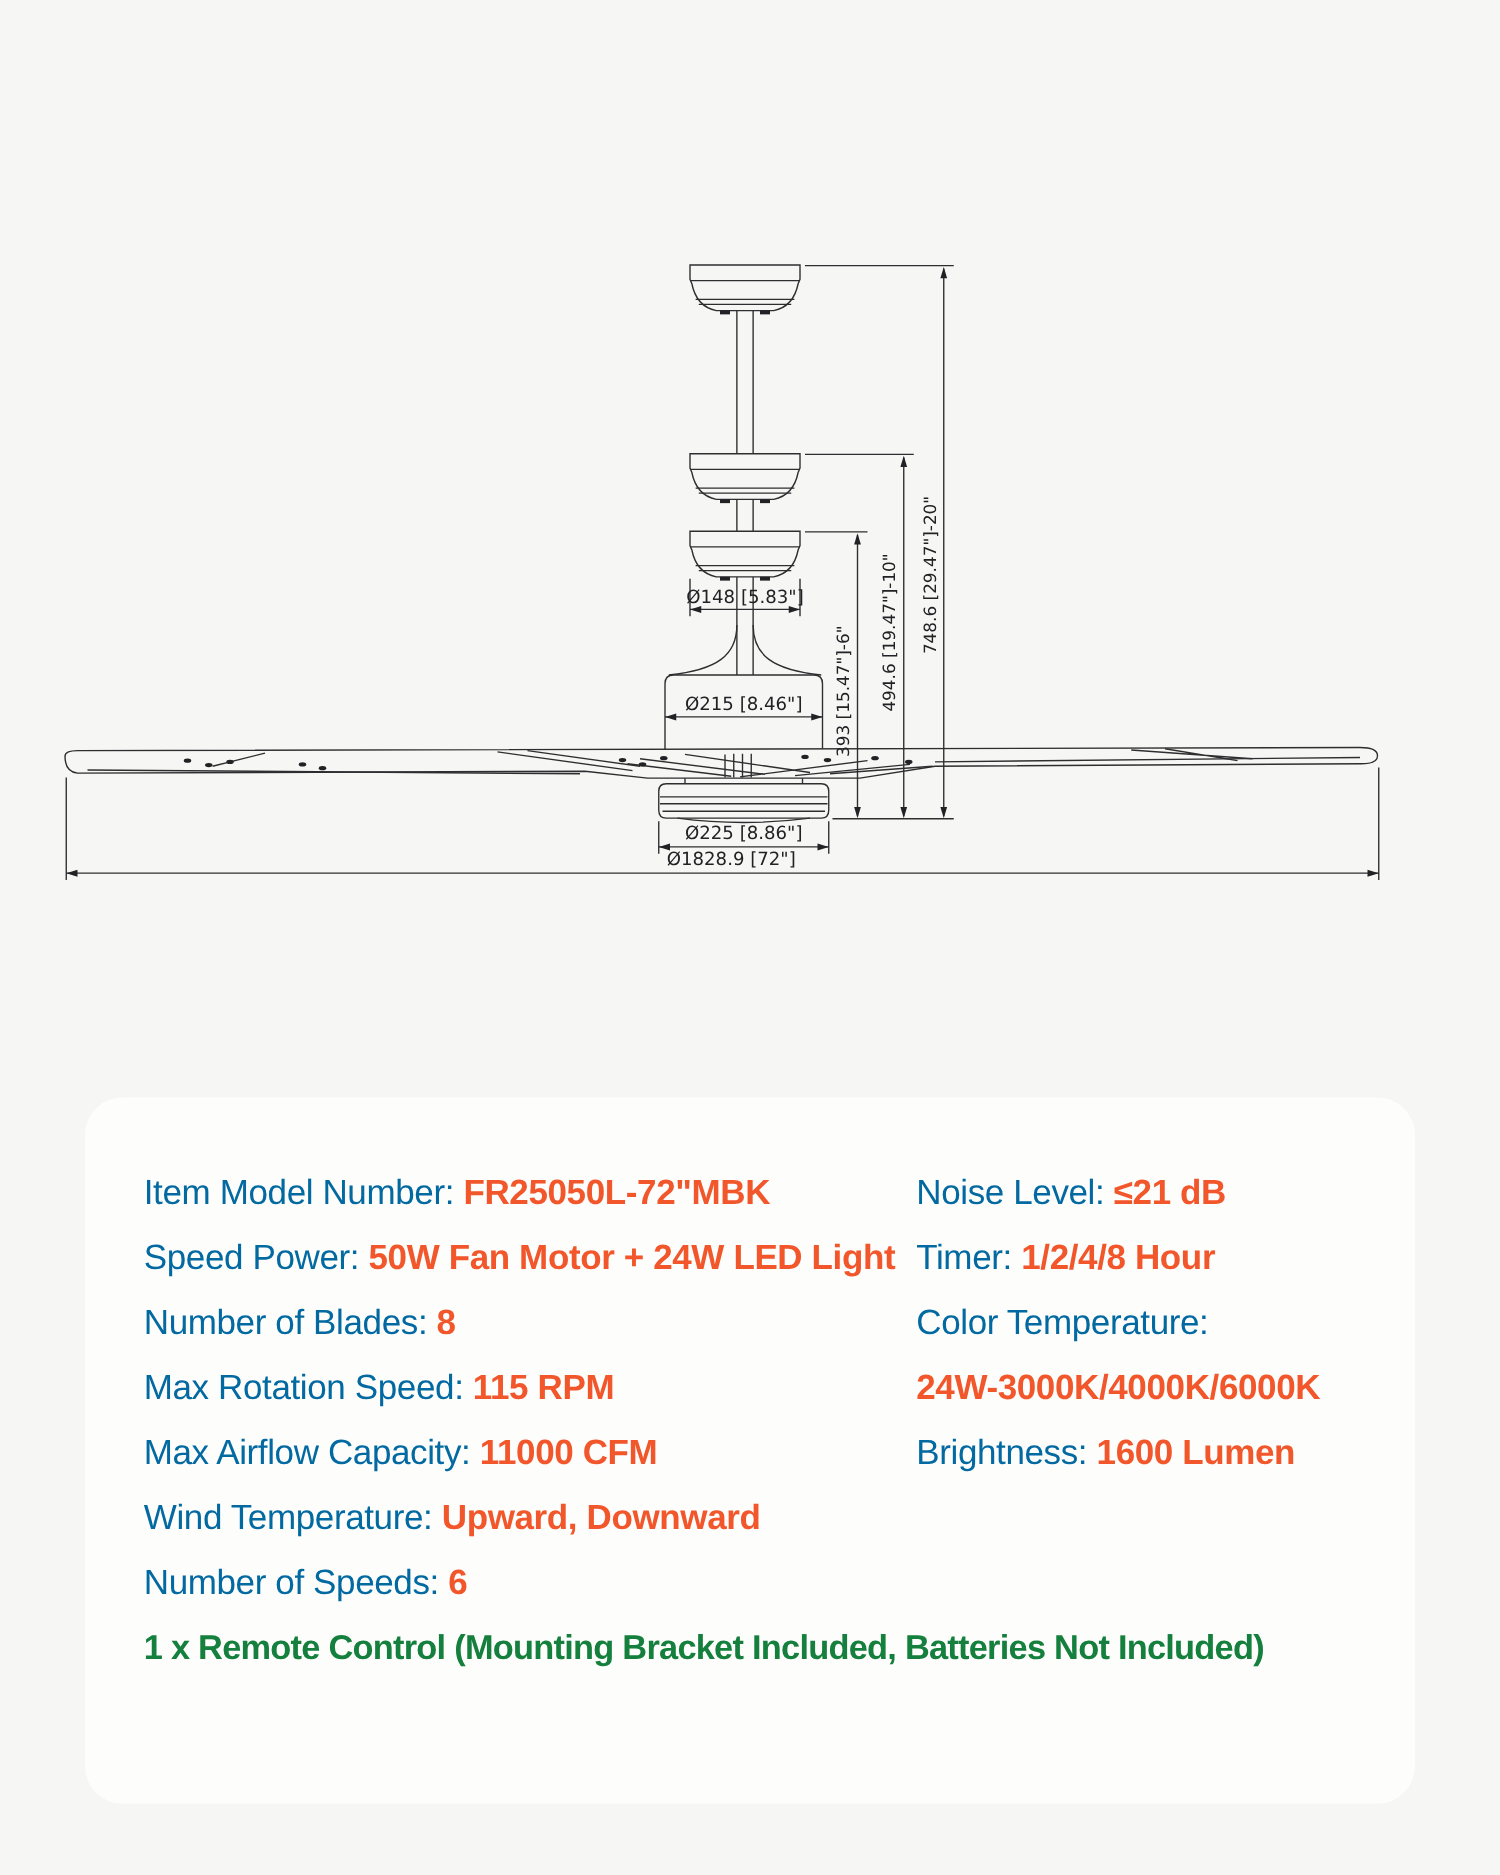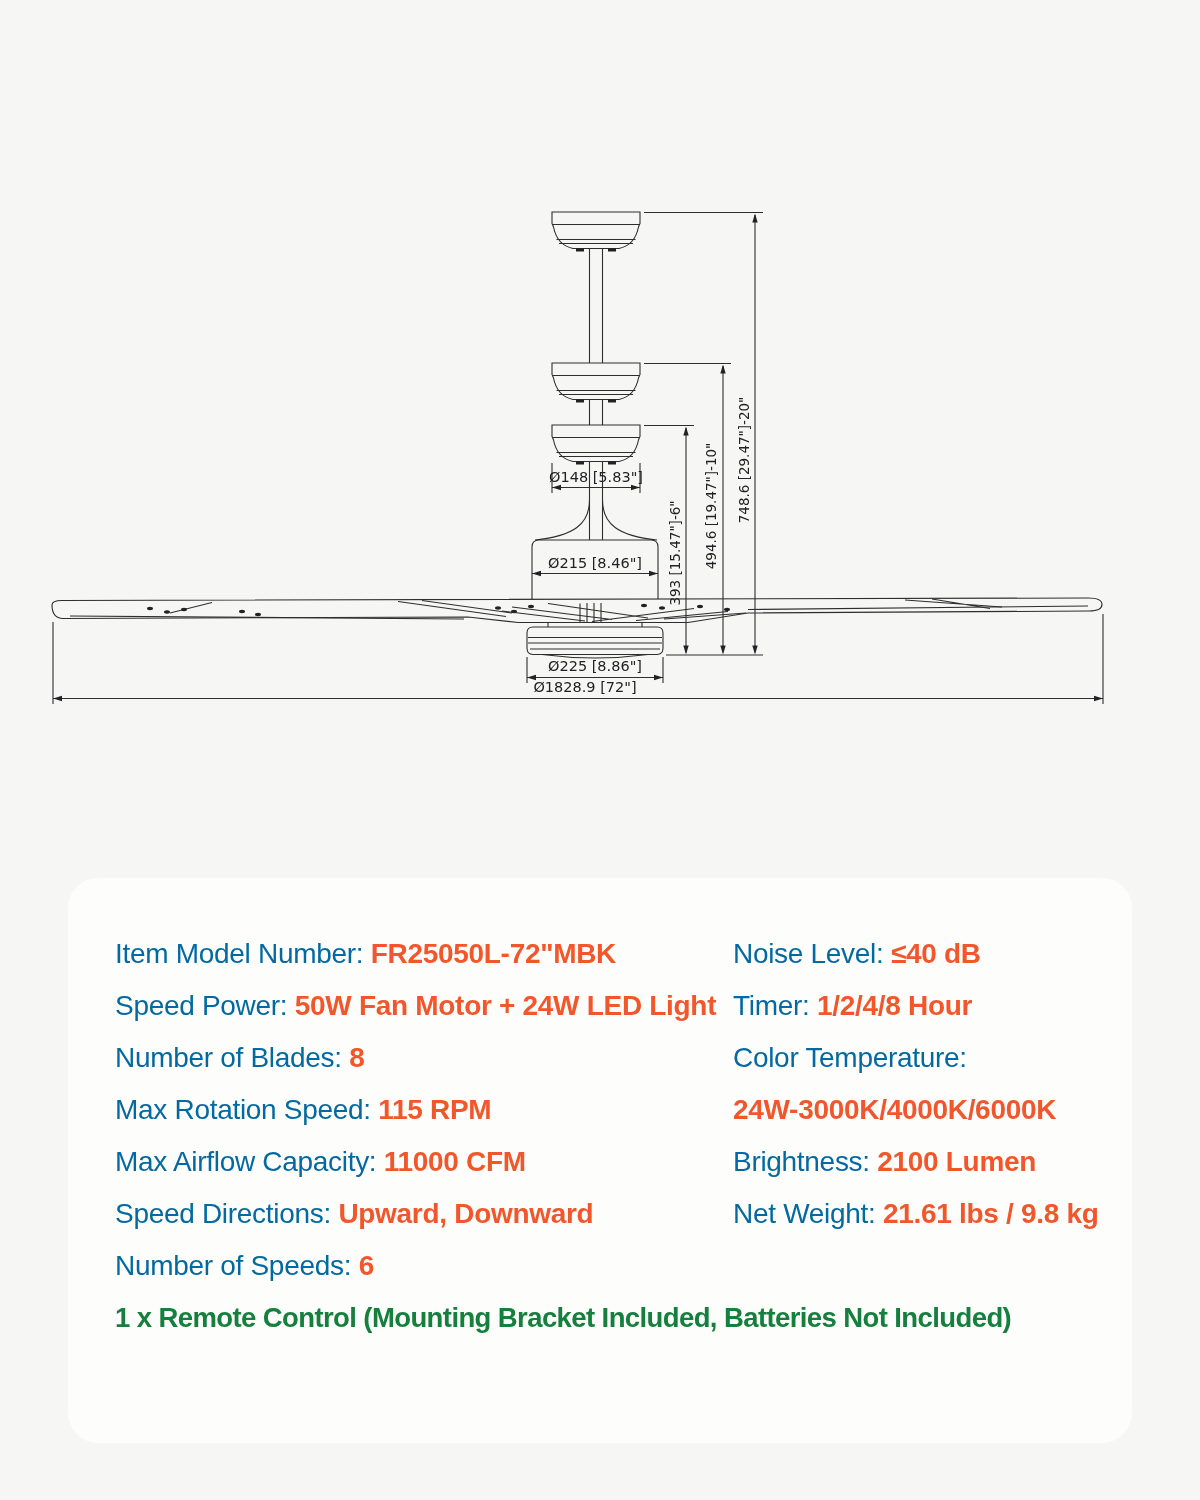--- a/index.html
+++ b/index.html
@@ -136,21 +136,21 @@
   </svg>
 
   <section class="spec-card">
     <div class="spec-content">
 
       <div class="row">
         <div class="cell cell-left">
           <span class="lbl">Item Model Number: </span><span class="val">FR25050L-72"MBK</span>
         </div>
         <div class="cell cell-right">
-          <span class="lbl">Noise Level: </span><span class="val">≤40 dB</span>
+          <span class="lbl">Noise Level: </span><span class="val">≤21 dB</span>
         </div>
       </div>
 
       <div class="row">
         <div class="cell cell-left">
           <span class="lbl">Speed Power: </span><span class="val">50W Fan Motor + 24W LED Light</span>
         </div>
         <div class="cell cell-right">
           <span class="lbl">Timer: </span><span class="val">1/2/4/8 Hour</span>
         </div>
@@ -172,30 +172,27 @@
         <div class="cell cell-right">
           <span class="lbl"></span><span class="val">24W-3000K/4000K/6000K</span>
         </div>
       </div>
 
       <div class="row">
         <div class="cell cell-left">
           <span class="lbl">Max Airflow Capacity: </span><span class="val">11000 CFM</span>
         </div>
         <div class="cell cell-right">
-          <span class="lbl">Brightness: </span><span class="val">2100 Lumen</span>
-        </div>
-      </div>
-
-      <div class="row">
-        <div class="cell cell-left">
-          <span class="lbl">Speed Directions: </span><span class="val">Upward, Downward</span>
-        </div>
-        <div class="cell cell-right">
-          <span class="lbl">Net Weight: </span><span class="val">21.61 lbs / 9.8 kg</span>
+          <span class="lbl">Brightness: </span><span class="val">1600 Lumen</span>
+        </div>
+      </div>
+
+      <div class="row">
+        <div class="cell cell-left">
+          <span class="lbl">Wind Temperature: </span><span class="val">Upward, Downward</span>
         </div>
       </div>
 
       <div class="row">
         <div class="cell cell-right">
           <span class="lbl">Number of Speeds: </span><span class="val">6</span>
         </div>
       </div>
 
       <div class="full-line">1 x Remote Control (Mounting Bracket Included, Batteries Not Included)</div>

